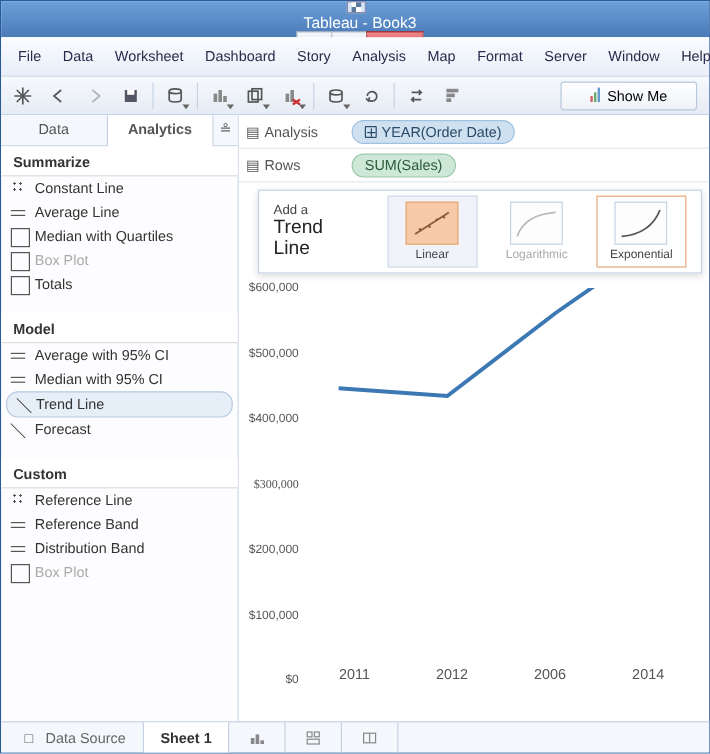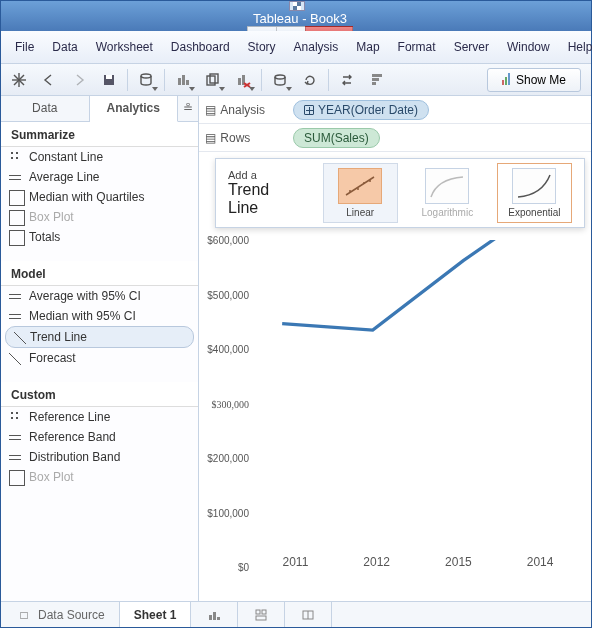--- a/index.html
+++ b/index.html
@@ -11,21 +11,21 @@
 .titlebar .title { color: #fff; flex: 1; font-size: 13px; }
 .winbtns { display: flex; height: 22px; }
 .winbtn { width: 30px; height: 22px; display: flex; align-items: center; justify-content: center; border: 1px solid rgba(0,0,0,0.2); margin-left:-1px; background: linear-gradient(#f4f7fb,#d4e1f0); color:#333; font-weight:bold;}
 .winbtn.close { width: 48px; background: linear-gradient(#e88,#c33); color:#fff; }
 .menubar { height: 24px; background: linear-gradient(#fafcff,#e8eef8); border-bottom: 1px solid #c6d3e4; display: flex; align-items: center; padding: 16px 6px; gap: 2px;}
 .menubar span { padding: 3px 8px; color: #2a2a4a; cursor: default; }
 .toolbar { height: 32px; background: linear-gradient(#f6f9fd,#e6ecf5); border-bottom: 1px solid #c6d3e4; display: flex; align-items: center; padding: 0 4px; gap: 2px; }
 .tbtn { width: 28px; height: 26px; display: flex; align-items: center; justify-content: center; border-radius: 2px; position:relative;}
 .tbtn svg { stroke:#555; fill:none; stroke-width:1.4;}
 .tbsep{width:1px;height:22px;background:#c6d3e4;margin:0 2px;}
-.showme { margin-left:auto; border:1px solid #b8c8dd; border-radius:3px; padding:4px 14px; background:linear-gradient(#fff,#eef2f8); display:flex;align-items:flex-start;gap:6px; margin-right:6px;}
+.showme { margin-left:auto; border:1px solid #b8c8dd; border-radius:3px; padding:4px 24px; background:linear-gradient(#fff,#eef2f8); display:flex;align-items:flex-start;gap:6px; margin-right:6px;}
 .showme .bars{display:flex;gap:1px;align-items:flex-end;height:12px;}
 .showme .bars i{width:2px;background:#c66;}
 .showme .bars i:nth-child(2){height:8px;background:#6a6;}
 .showme .bars i:nth-child(3){height:12px;background:#69c;}
 .showme .bars i:nth-child(1){height:5px;}
 .content { flex: 1; display: flex; overflow: hidden; }
 .sidepane { width: 198px; background: #fdfdff; border-right: 1px solid #c6d3e4; display:flex; flex-direction:column; }
 .tabs { display:flex; border-bottom:1px solid #c6d3e4; height:26px; background:#f4f7fb;}
 .tab { flex:1; text-align:center; line-height:25px; color:#555; border-right:1px solid #c6d3e4;}
 .tab.active { background:#fff; font-weight:600; border-bottom:1px solid #fff; margin-bottom:-1px;}
@@ -295,21 +295,21 @@
             <div style="bottom: 83.3333%; position: absolute; right: 100%; padding-right: 6px; font-size: 10px; color: rgb(85, 85, 85); transform: translateY(50%); white-space: nowrap;">$500,000</div>
             <div style="bottom: 100%; position: absolute; right: 100%; padding-right: 6px; font-size: 10px; color: rgb(85, 85, 85); transform: translateY(50%); white-space: nowrap;">$600,000</div>
           </div>
         <div class="plot" style="left:56px;top:88px;bottom:34px;">
           <svg class="lineplot" viewBox="0 0 300 300" preserveAspectRatio="none" id="lplot">
             <polyline id="seriesline" fill="none" stroke="#3b78b4" stroke-width="3" points="25,76.61538461538464 108.33333333333333,82.61538461538461 191.66666666666666,18.923076923076906 275,-38.769230769230774"></polyline>
           </svg>
           <div class="xticks" id="xtk">
               <div>2011</div>
               <div>2012</div>
-              <div>2015</div>
+              <div>2006</div>
               <div>2014</div>
             </div>
         </div>
       </div>
     </div>
   </div>
 
   <div class="bottombar">
     <div class="bb-item">
       <span class="bb-ic">□</span>

